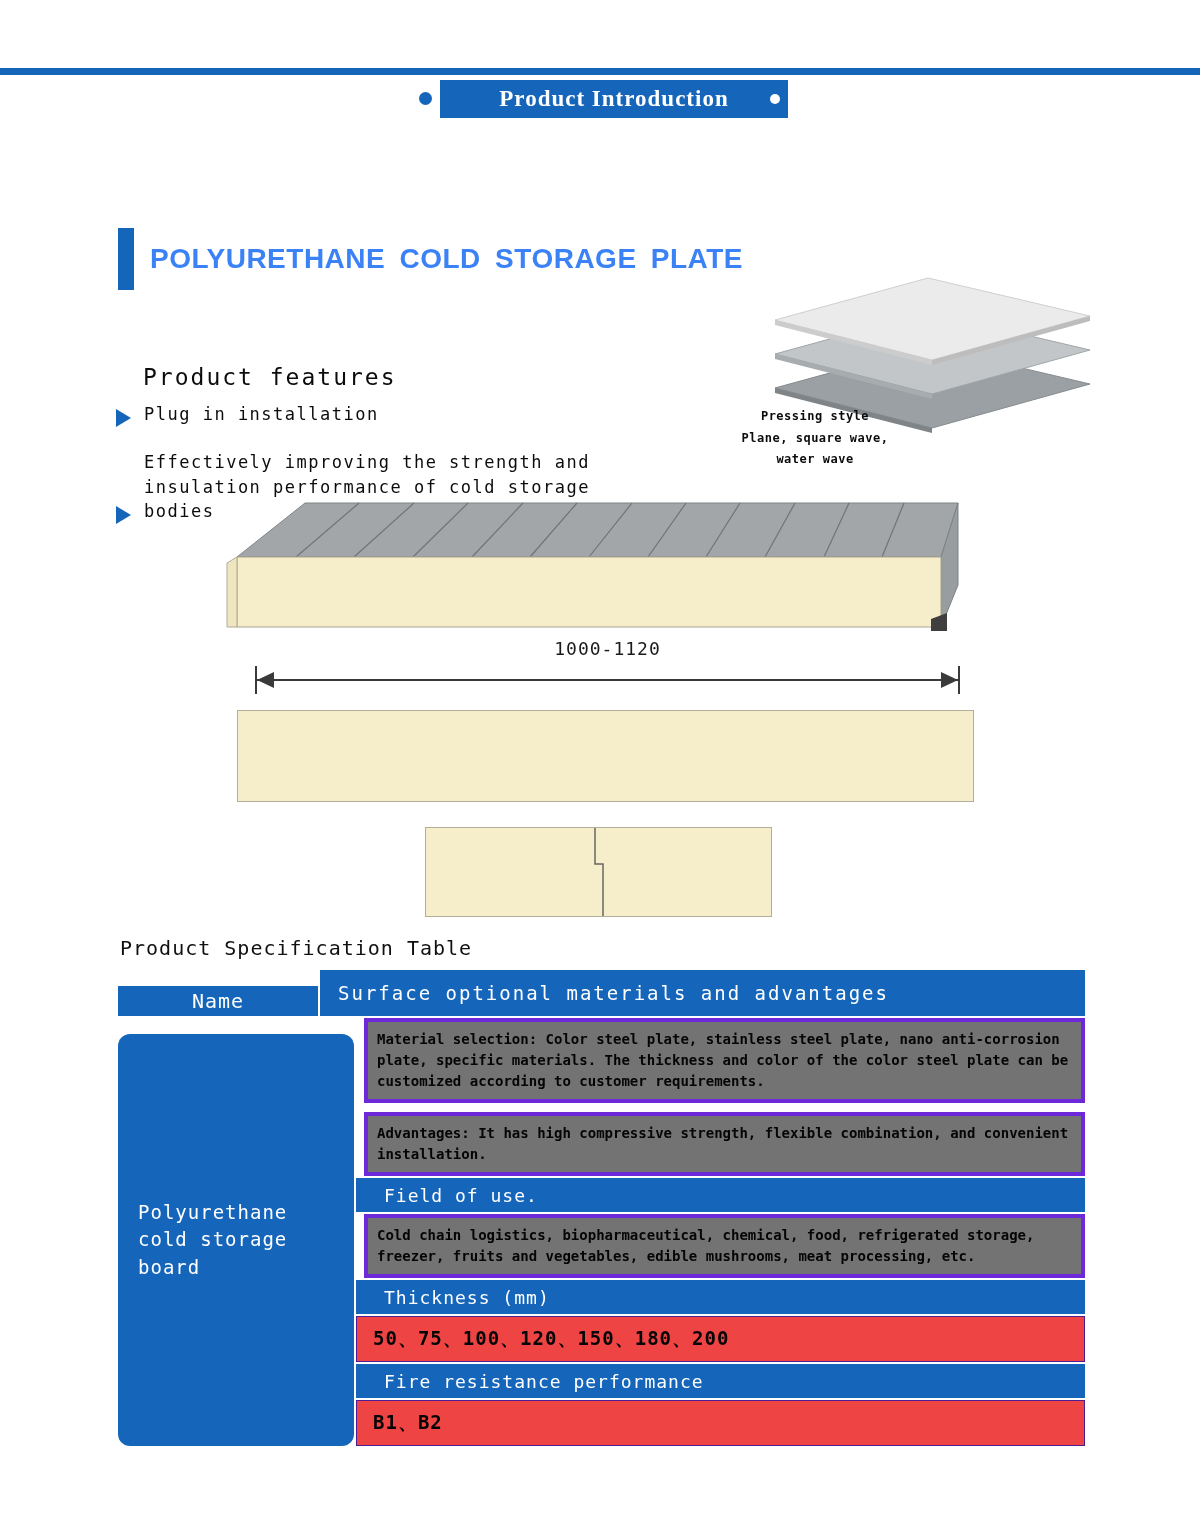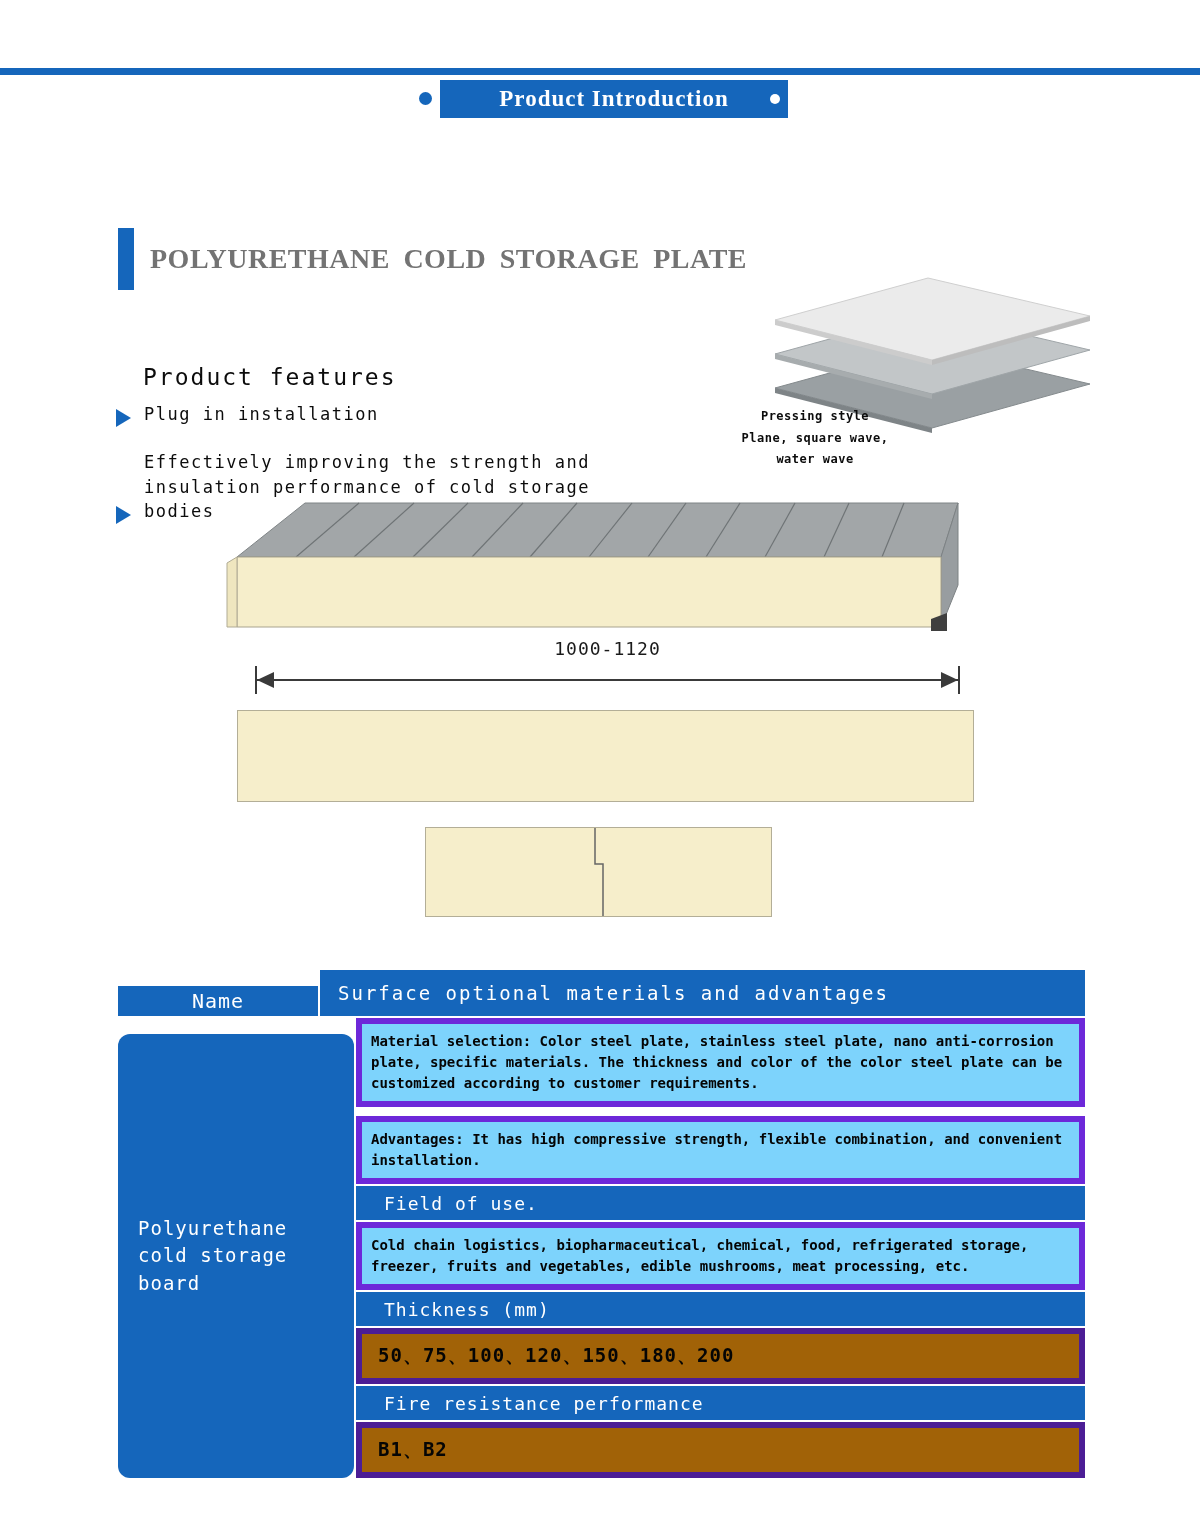--- a/index.html
+++ b/index.html
@@ -34,22 +34,22 @@
     position:absolute;top:50%;right:8px;margin-top:-5px;width:10px;height:10px;border-radius:50%;
     background:#ffffff;
   }
 
   
   .product-title-row{
     position:absolute;top:228px;left:118px;display:flex;align-items:center;
   }
   .accent-bar{width:16px;height:62px;background:#1566bb;margin-right:16px;}
   .product-title{
-    margin:0;font-family:Liberation Serif, serif;font-weight:700;
-    font-size:28px;color:#737373;letter-spacing:0.5px;word-spacing:6px;line-height:62px;
+    margin:0;font-family:Liberation Sans, sans-serif;font-weight:700;
+    font-size:28px;color:#3b82f6;letter-spacing:0.5px;word-spacing:6px;line-height:62px;
   }
 
   
   .plates{position:absolute;top:268px;left:760px;width:340px;height:175px;}
 
   
   .features-heading{
     position:absolute;top:364px;left:143px;
     font-size:23px;letter-spacing:2px;color:#0c0c0c;
   }
@@ -113,31 +113,31 @@
     background:#1566bb;color:#ffffff;display:flex;align-items:center;
   }
   .spec-header-row{height:46px;}
   .name-header{justify-content:center;font-size:20px;letter-spacing:1px;}
   .surface-header{flex:1;padding-left:18px;font-size:19px;letter-spacing:2px;}
   .product-name-cell{
     padding-left:20px;padding-right:16px;font-size:19px;letter-spacing:1px;line-height:1.45;border-radius:12px;
   }
   .right-stack{flex:1;display:flex;flex-direction:column;gap:2px;}
   .cell-white{
-    background:#7dd3fc;border:6px solid #6d28d9;
-    padding:7px 9px;font-size:14px;font-weight:bold;line-height:1.5;color:#050505;
+    background:#737373;border:4px solid #6d28d9;
+    padding:7px 9px;font-size:14px;font-weight:bold;line-height:1.5;color:#050505;margin-left:8px;
   }
   .material{min-height:62px;}
   .advantages{margin-top:7px;}
   .cell-bluehead{
     background:#1566bb;color:#ffffff;height:34px;display:flex;align-items:center;
     padding-left:28px;font-size:18px;letter-spacing:1px;
   }
   .cell-value{
-    background:#a16207;border:6px solid #4c1d95;height:44px;display:flex;align-items:center;
+    background:#ef4444;border:1px solid #4c1d95;height:44px;display:flex;align-items:center;
     padding-left:16px;font-size:19px;font-weight:bold;color:#050505;letter-spacing:1px;
   }
 </style>
 </head>
 <body>
 
 <div class="page">
 
   <div class="top-rule"></div>
   <div class="banner-dot-left"></div>
@@ -218,20 +218,21 @@
   </div>
 
   <div class="panel-front"></div>
 
   <div class="panel-joint">
     <svg class="joint-svg" viewBox="0 0 20 88" preserveAspectRatio="none">
       <path d="M6,0 V36 L14,36 V88" fill="none" stroke="#666666" stroke-width="1.5"></path>
     </svg>
   </div>
 
+  <div class="spec-heading">Product Specification Table</div>
 
   <div class="spec-table">
     <div class="spec-row spec-header-row">
       <div class="cell-blue name-col name-header">Name</div>
       <div class="cell-blue surface-header">Surface optional materials and advantages</div>
     </div>
     <div class="spec-row spec-body-row">
       <div class="cell-blue name-col product-name-cell">Polyurethane cold storage board</div>
       <div class="right-stack">
         <div class="cell-white material">Material selection: Color steel plate, stainless steel plate, nano anti-corrosion plate, specific materials. The thickness and color of the color steel plate can be customized according to customer requirements.</div>

